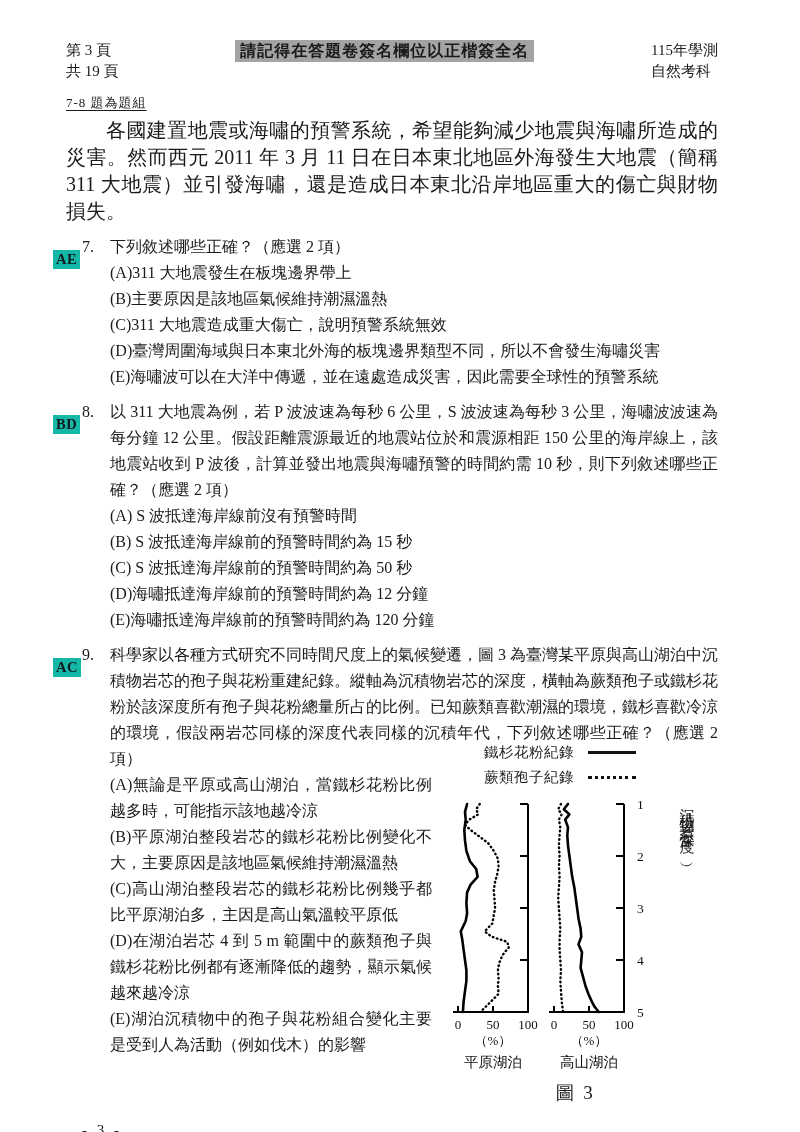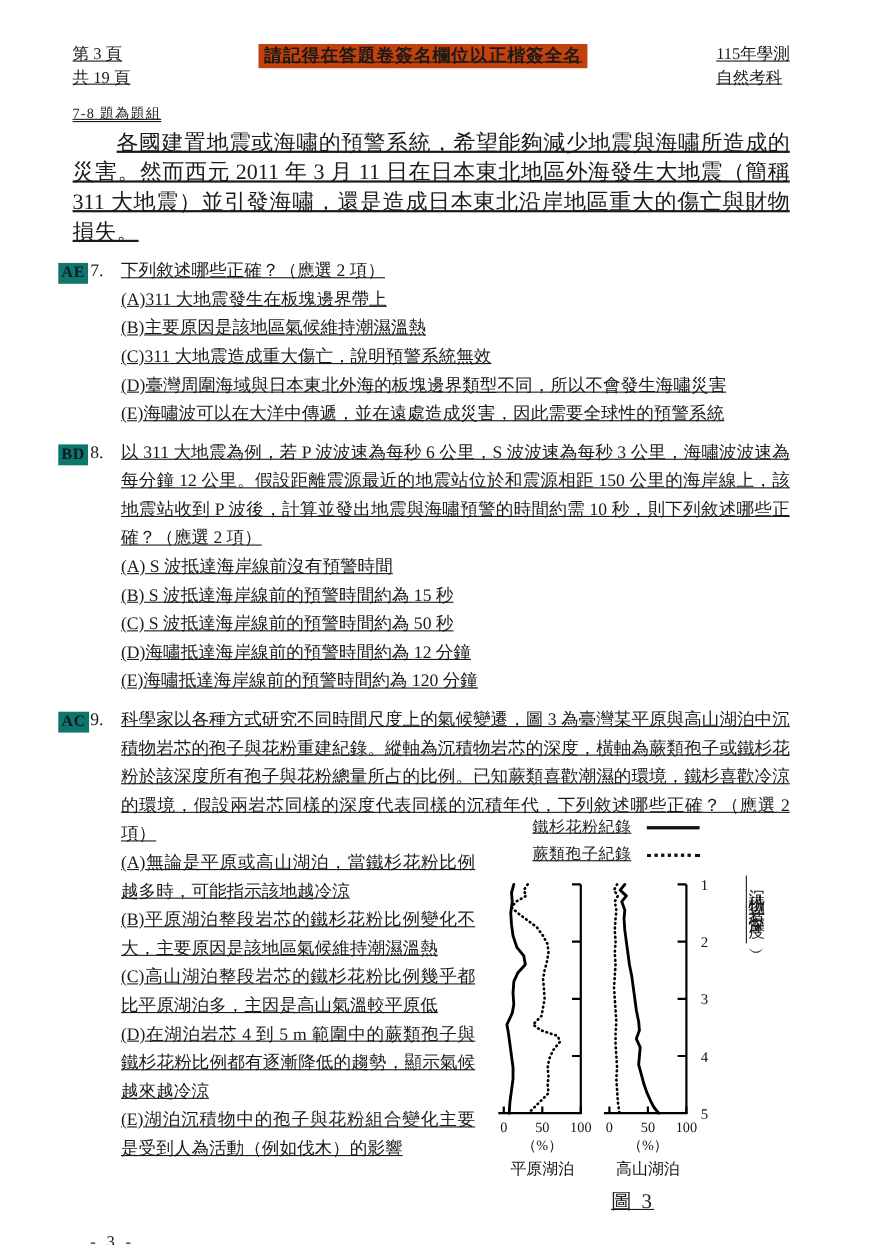--- a/index.html
+++ b/index.html
@@ -1,31 +1,31 @@
 <!DOCTYPE html>
 <html><head>
 <meta charset="utf-8">
 <style>
   html,body{margin:0;padding:0;background:#fff;}
   body{width:800px;height:1132px;overflow:hidden;color:#1a1a1a;
        font-family:"Liberation Serif","DejaVu Serif",serif;}
-  .page{box-sizing:border-box;width:800px;height:879px;padding:40px 82px 0 66px;position:relative;text-decoration:underline;}
+  .page{box-sizing:border-box;width:800px;height:879px;padding:40px 82px 0 66px;position:relative;}
 
   
   .header{display:flex;justify-content:space-between;align-items:flex-start;font-size:15px;line-height:21px;}
   .h-left,.h-right{white-space:nowrap;}
-  .h-notice{background:#c2410c;font-weight:700;font-size:16px;line-height:22px;padding:0 5px;letter-spacing:1px;margin-top:0;text-align:right;}
+  .h-notice{background:#a3a3a3;font-weight:700;font-size:16px;line-height:22px;padding:0 5px;letter-spacing:1px;margin-top:0;text-align:right;}
 
   
   .group-title{margin-top:12px;font-size:13px;text-decoration:underline;text-underline-offset:3px;letter-spacing:1px;}
   .intro{margin:5px 0 0 0;font-size:20px;line-height:27px;text-indent:2em;text-align:justify;}
 
   
   .q{position:relative;margin-top:9px;padding-left:44px;font-size:16px;line-height:26px;text-align:justify;}
-  .q .tag{position:absolute;left:-13px;top:5px;background:#0f766e;color:#101820;font-weight:700;
+  .q .tag{position:absolute;left:-13px;top:16px;background:#14b8a6;color:#101820;font-weight:700;
           font-size:14.5px;line-height:19px;padding:0 3px;letter-spacing:0.5px;}
   .q .num{position:absolute;left:16px;top:0;}
   .opt{text-align:justify;}
 
   
   .q9-flex{display:flex;align-items:flex-start;}
   .q9-opts{width:322px;flex:none;}
   .q9-fig{flex:1;margin-top:-32px;min-width:0;}
   .legend{margin-left:52px;font-size:14.5px;line-height:25px;}
   .legend-row{display:flex;align-items:center;white-space:nowrap;}

